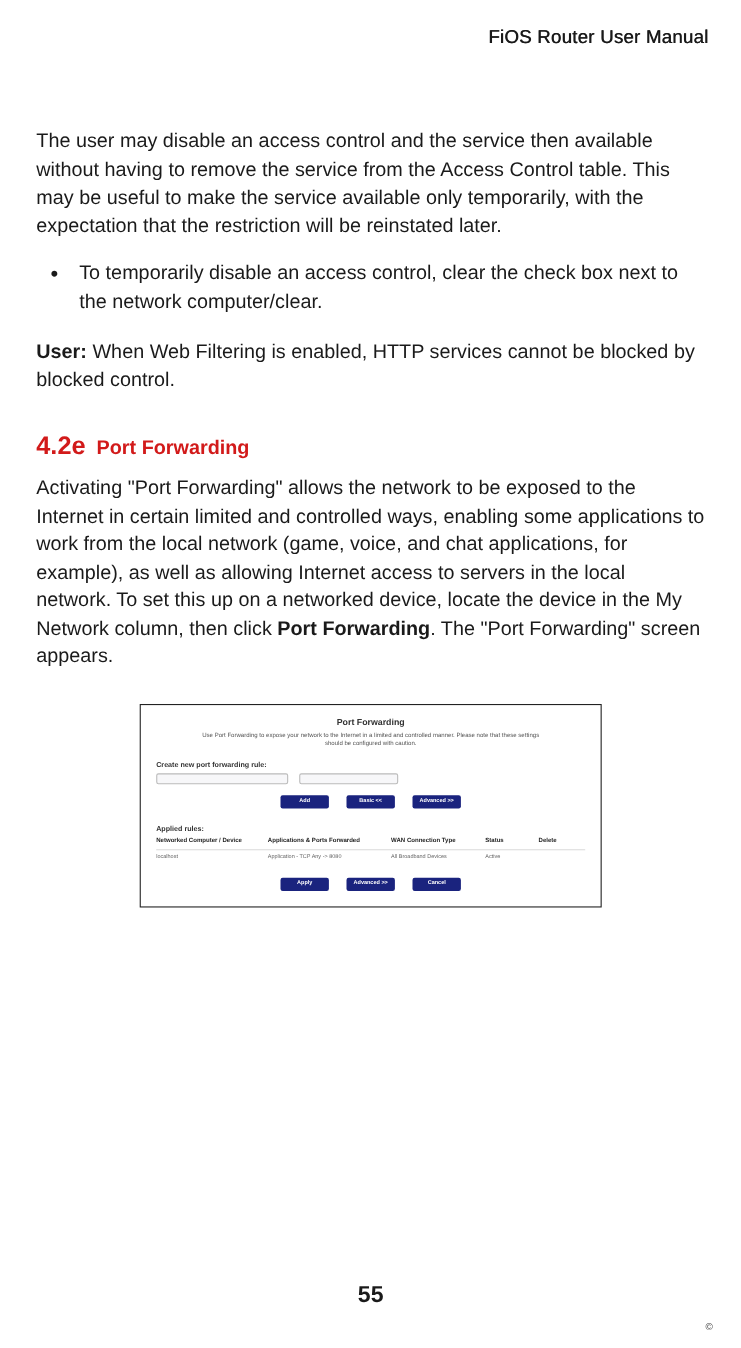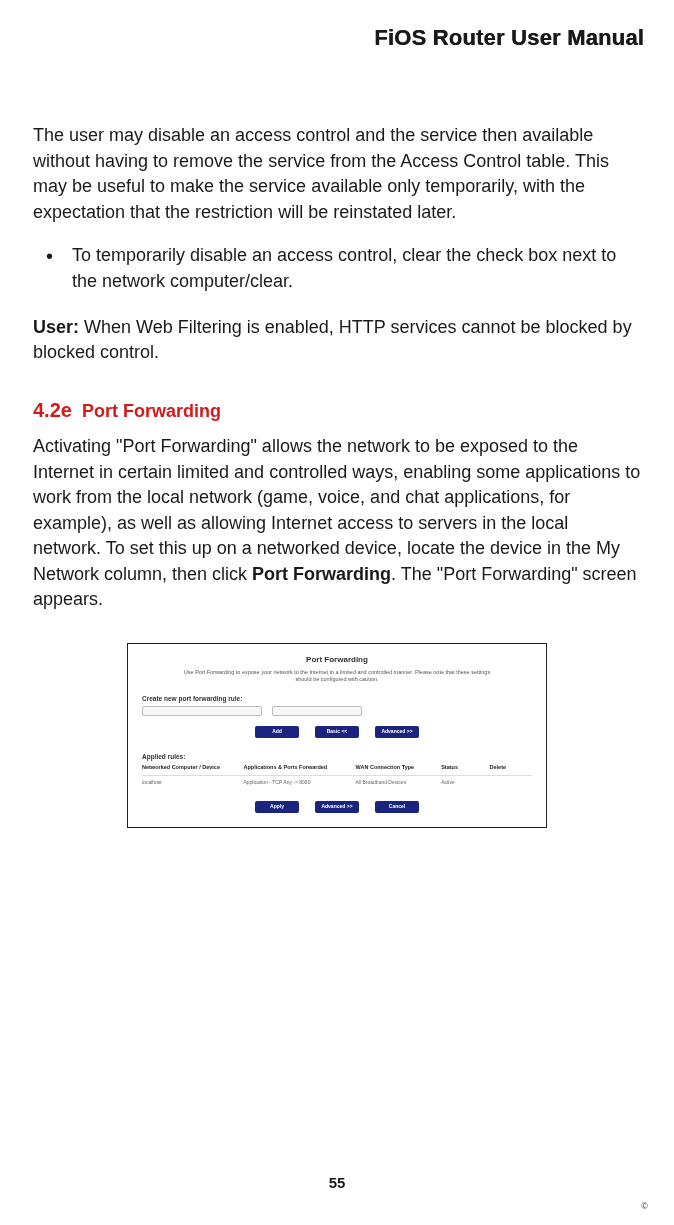--- a/index.html
+++ b/index.html
@@ -9,22 +9,22 @@
       background: #fff;
       font-family: "Segoe UI", "Helvetica Neue", Arial, sans-serif;
       color: #1a1a1a;
       position: relative;
       padding: 22px 30px 0 30px;
       font-size: 18px;
       line-height: 1.42;
     }
     .header-title {
       text-align: right;
-      font-weight: 700;
-      font-size: 22px;
+      font-weight: 400;
+      font-size: 17px;
       letter-spacing: 0.2px;
       text-shadow: 0.4px 0 currentColor;
       margin-bottom: 70px;
     }
     .body-para {
       margin: 0 3px 16px 3px;
     }
     .bullets {
       list-style: none;
       margin: 18px 8px 16px 16px;
@@ -41,21 +41,21 @@
       top: -1px;
       font-size: 20px;
     }
     .strong { font-weight: 700; }
     .note-para {
       margin: 0 3px 30px 3px;
     }
     .section-num {
       color: #d21a1a;
       font-weight: 700;
-      font-size: 20px;
+      font-size: 23px;
     }
     .section-title {
       color: #d21a1a;
       font-weight: 700;
       font-size: 18px;
     }
     .section-head { margin: 0 3px 10px 3px; }
     .pf-para {
       margin: 0 3px 30px 3px;
     }
@@ -143,21 +143,21 @@
       padding: 3px 0;
     }
     .btn-row.bottom { margin: 12px 0 0 0; }
 
     .page-number {
       position: absolute;
       bottom: 32px;
       left: 0; right: 0;
       text-align: center;
       font-weight: 800;
-      font-size: 15px;
+      font-size: 21px;
     }
     .copyright {
       position: absolute;
       bottom: 12px;
       right: 26px;
       font-size: 9px;
       color: #444;
     }
   </style>
 </head>

